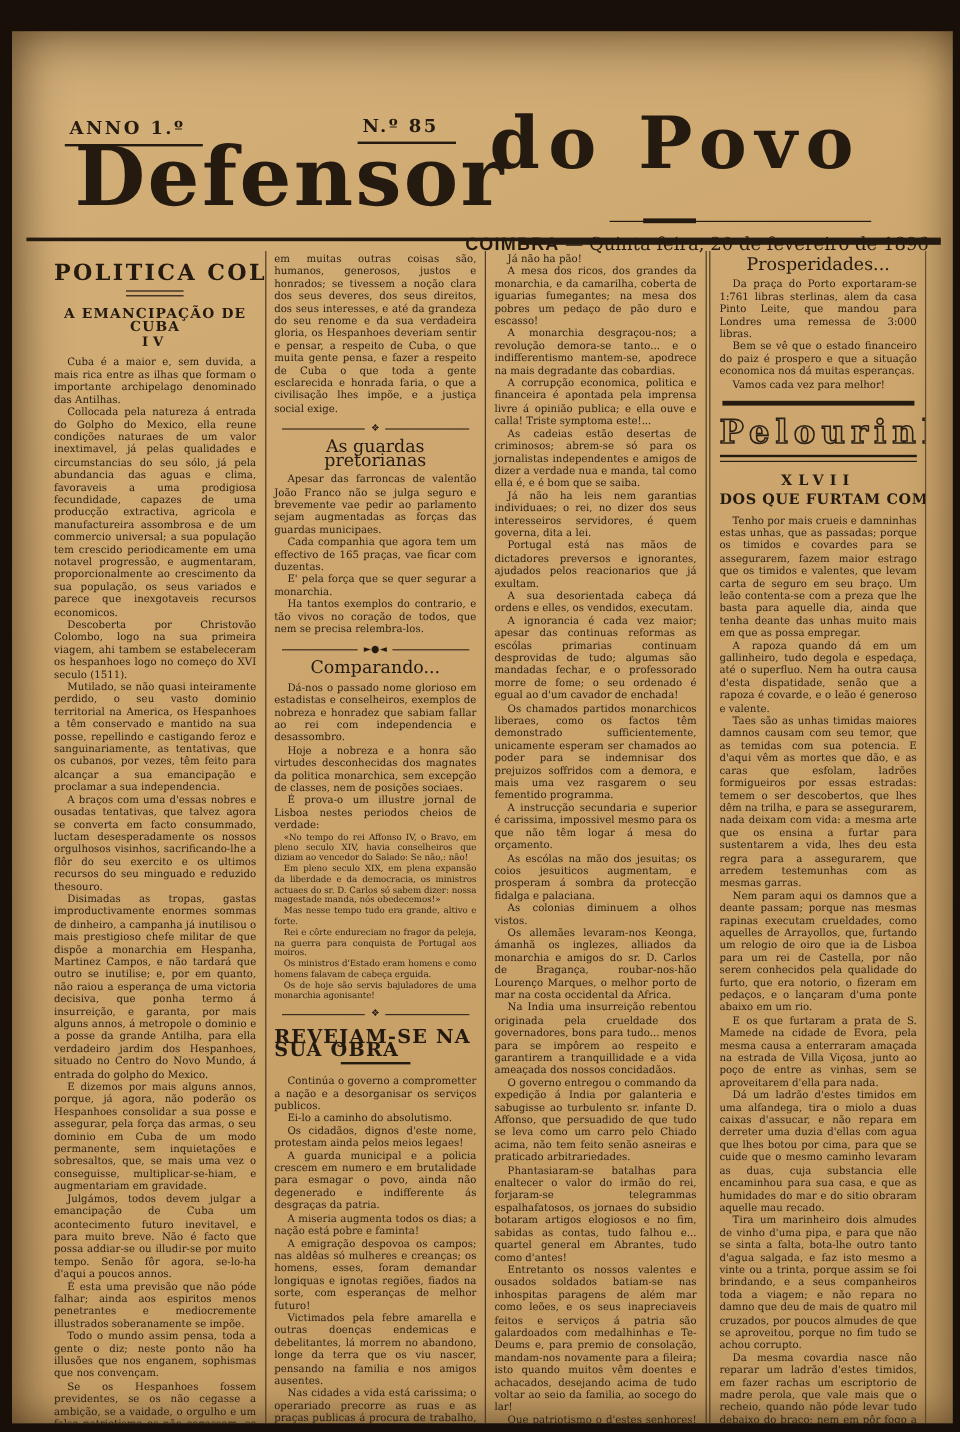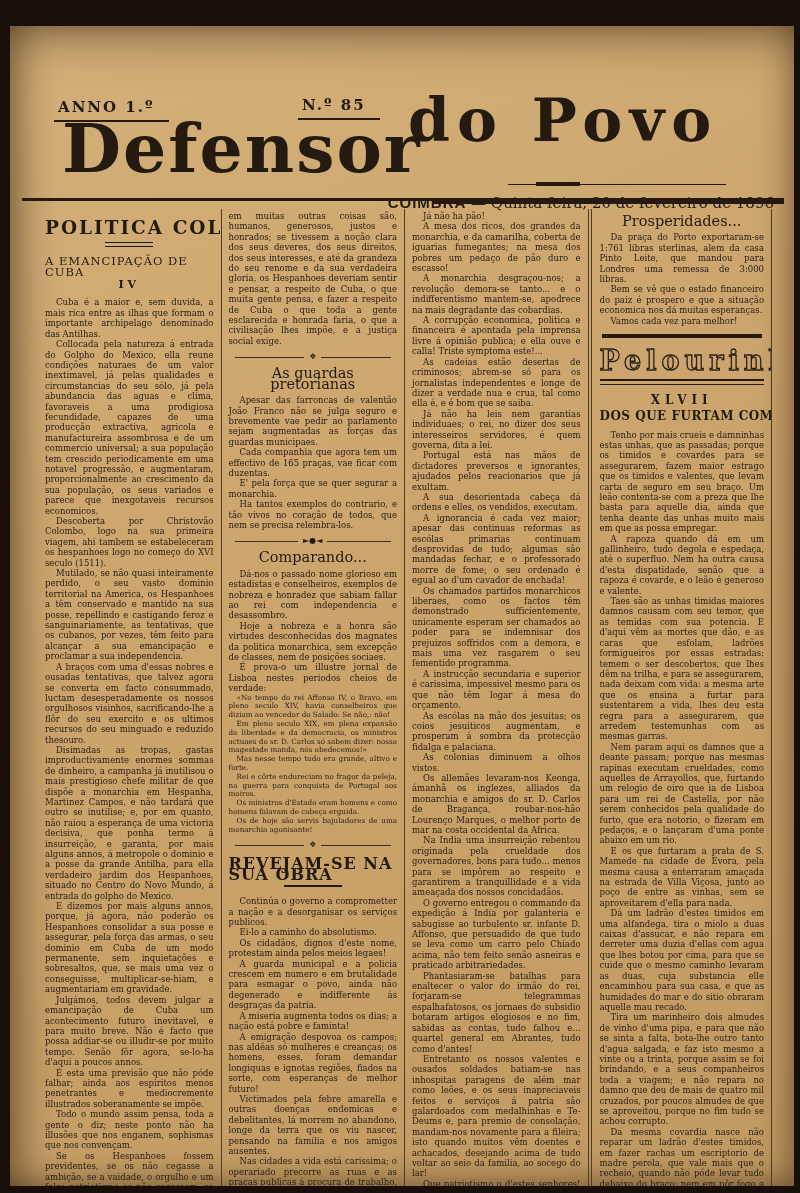--- a/index.html
+++ b/index.html
@@ -43,21 +43,21 @@
   .col{flex:1 1 0;padding:2px 7px 0 7px;position:relative;overflow:hidden;
        font-size:8.5px;line-height:10.4px;text-align:justify;}
   .col + .col{border-left:1px solid #4d3b25;}
   .col-4{border-right:1px solid #4d3b25;}
   .col-4::before{content:"";position:absolute;left:2px;top:0;bottom:0;border-left:1px solid #4d3b25;}
   .col-4 .inner{margin-left:4px;}
   
   .blk-article-title{font-weight:bold;font-size:18.5px;line-height:1.15;letter-spacing:2px;
     text-align:center;text-indent:0;margin:6px 0 4px;color:#241a10;white-space:nowrap;}
   .blk-title-rule{width:48px;height:3px;border-top:1.5px solid #241a10;border-bottom:1px solid #241a10;margin:3px auto 9px;}
-  .blk-subheading{text-align:left;text-indent:0;font-weight:normal;font-size:11.5px;letter-spacing:1px;margin:4px 0 3px;color:#241a10;}
+  .blk-subheading{text-align:center;text-indent:0;font-weight:bold;font-size:11.5px;letter-spacing:1px;margin:4px 0 3px;color:#241a10;}
   .blk-part{text-align:center;text-indent:0;font-weight:bold;font-size:11px;letter-spacing:4px;margin:3px 0 7px;color:#241a10;}
   .blk-para{text-indent:11px;margin:0;}
   .blk-para-cont{text-indent:0;margin:0;}
   .blk-quote{font-size:7.2px;line-height:8.8px;text-indent:8px;margin:0;}
   .blk-quote:first-of-type{margin-top:2px;}
   .blk-heading{text-align:center;text-indent:0;font-weight:normal;font-size:14.5px;margin:5px 0 6px;color:#241a10;}
   .blk-big-heading{text-align:left;text-indent:0;font-weight:bold;font-size:16px;letter-spacing:1px;margin:10px 0 0;color:#241a10;}
   .blk-big-heading::after{content:"";display:block;width:58px;border-top:2px solid #241a10;margin:5px auto 9px;}
   .blk-divider{display:flex;align-items:center;gap:5px;margin:7px 6px;}
   .blk-divider .dv-rule{flex:1;border-top:1px solid #3c2e1c;}
@@ -147,21 +147,21 @@
         <div class="blk-para">A miseria augmenta todos os dias; a nação está pobre e faminta!</div>
         <div class="blk-para">A emigração despovoa os campos; nas aldêas só mulheres e creanças; os homens, esses, foram demandar longiquas e ignotas regiões, fiados na sorte, com esperanças de melhor futuro!</div>
         <div class="blk-para">Victimados pela febre amarella e outras doenças endemicas e debelitantes, lá morrem no abandono, longe da terra que os viu nascer, pensando na familia e nos amigos ausentes.</div>
         <div class="blk-para">Nas cidades a vida está carissima; o operariado precorre as ruas e as praças publicas á procura de trabalho, e não o encontra. Já não come, enche a barriga de porcarias, que os proprios cães regeitariam.</div>
       </section>
     <section class="col col-3">
         <div class="blk-para">Já não ha pão!</div>
         <div class="blk-para">A mesa dos ricos, dos grandes da monarchia, e da camarilha, coberta de iguarias fumegantes; na mesa dos pobres um pedaço de pão duro e escasso!</div>
         <div class="blk-para">A monarchia desgraçou-nos; a revolução demora-se tanto... e o indifferentismo mantem-se, apodrece na mais degradante das cobardias.</div>
         <div class="blk-para">A corrupção economica, politica e financeira é apontada pela imprensa livre á opinião publica; e ella ouve e calla! Triste symptoma este!...</div>
-        <div class="blk-para">As cadeias estão desertas de criminosos; abrem-se só para os jornalistas independentes e longe de dizer a verdade nua e crua, tal como ella é, e é bom que se saiba.</div>
+        <div class="blk-para">As cadeias estão desertas de criminosos; abrem-se só para os jornalistas independentes e amigos de dizer a verdade nua e manda, tal como ella é, e é bom que se saiba.</div>
         <div class="blk-para">Já não ha leis nem garantias individuaes; o rei, no dizer dos seus interesseiros servidores, é quem governa, dita a lei.</div>
         <div class="blk-para">Portugal está nas mãos de dictadores preversos e ignorantes, ajudados pelos reacionarios que já exultam.</div>
         <div class="blk-para">A sua desorientada cabeça dá ordens e elles, os vendidos, executam.</div>
         <div class="blk-para">A ignorancia é cada vez maior; apesar das continuas reformas as escólas primarias continuam desprovidas de tudo; algumas são mandadas fechar, e o professorado morre de fome; o seu ordenado é egual ao d'um cavador de enchada!</div>
         <div class="blk-para">Os chamados partidos monarchicos liberaes, como os factos têm demonstrado sufficientemente, unicamente esperam ser chamados ao poder para se indemnisar dos prejuizos soffridos com a demora, e mais uma vez rasgarem o seu fementido programma.</div>
         <div class="blk-para">A instrucção secundaria e superior é carissima, impossivel mesmo para os que não têm logar á mesa do orçamento.</div>
         <div class="blk-para">As escólas na mão dos jesuitas; os coios jesuiticos augmentam, e prosperam á sombra da protecção fidalga e palaciana.</div>
         <div class="blk-para">As colonias diminuem a olhos vistos.</div>
         <div class="blk-para">Os allemães levaram-nos Keonga, ámanhã os inglezes, alliados da monarchia e amigos do sr. D. Carlos de Bragança, roubar-nos-hão Lourenço Marques, o melhor porto de mar na costa occidental da Africa.</div>
         <div class="blk-para">Na India uma insurreição rebentou originada pela crueldade dos governadores, bons para tudo... menos para se impôrem ao respeito e garantirem a tranquillidade e a vida ameaçada dos nossos concidadãos.</div>

